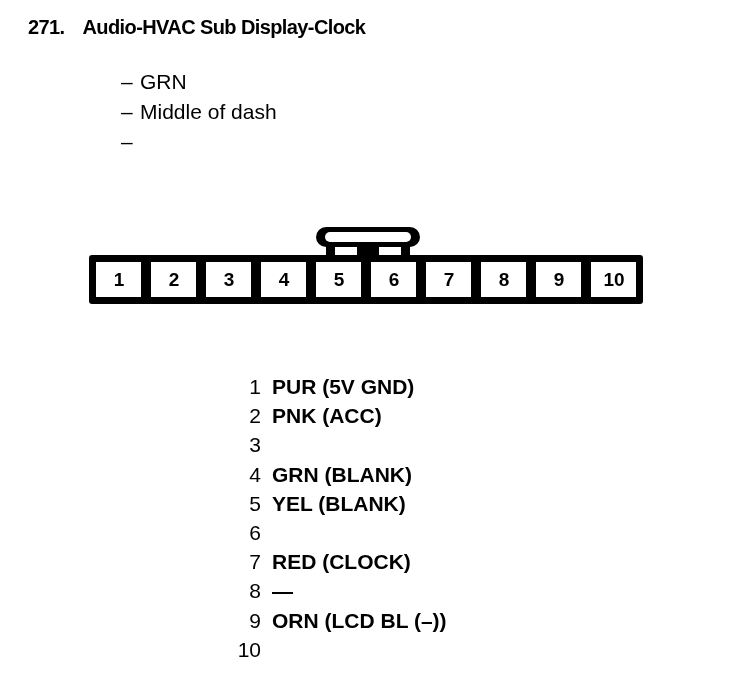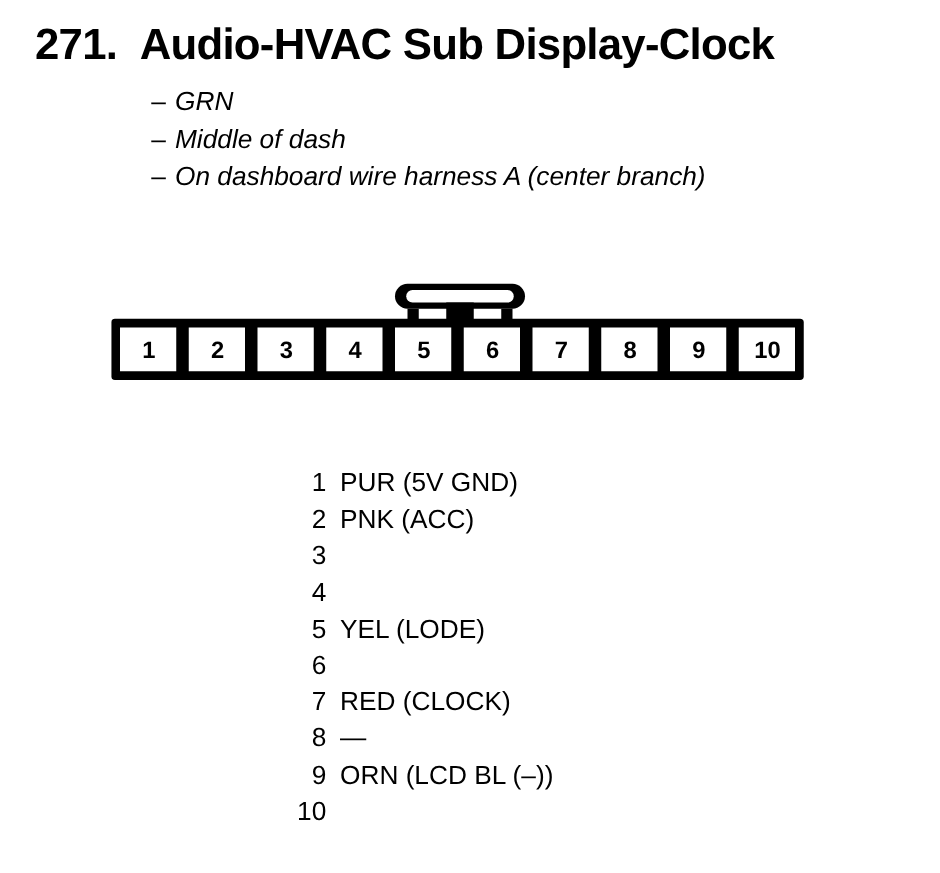--- a/index.html
+++ b/index.html
@@ -19,21 +19,21 @@
   
   .header {
     position: absolute;
     left: 28px;
     top: 16px;
     width: 700px;
   }
   .title-row {
     display: flex;
     align-items: baseline;
-    font-size: 35px;
+    font-size: 20px;
     font-weight: bold;
     letter-spacing: -0.6px;
     white-space: nowrap;
   }
   .title-number {
     margin-right: 18px;
   }
   .title-text {
     white-space: nowrap;
   }
@@ -51,21 +51,20 @@
     font-size: 21px;
     line-height: 30px;
     white-space: nowrap;
   }
   .note-dash {
     width: 19px;
     flex: 0 0 19px;
   }
   .note-text {
     white-space: nowrap;
-    font-style: italic;
   }
 
   
   .connector-wrap {
     position: absolute;
     left: 89px;
     top: 224px;
     width: 560px;
     height: 80px;
   }
@@ -97,20 +96,21 @@
   }
   .pin-row-num {
     width: 92px;
     flex: 0 0 92px;
     text-align: right;
     padding-right: 11px;
     box-sizing: border-box;
   }
   .pin-row-label {
     white-space: nowrap;
+    font-weight: bold;
   }
 </style>
 </head>
 <body>
 
 <div class="header">
   <div class="title-row">
     <span class="title-number">271.</span>
     <span class="title-text">Audio-HVAC Sub Display-Clock</span>
   </div>
@@ -120,21 +120,20 @@
   <div class="note-line">
     <span class="note-dash">–</span>
     <span class="note-text">GRN</span>
   </div>
   <div class="note-line">
     <span class="note-dash">–</span>
     <span class="note-text">Middle of dash</span>
   </div>
   <div class="note-line">
     <span class="note-dash">–</span>
-    <span class="note-text">On dashboard wire harness A (center branch)</span>
   </div>
 </div>
 
 <div class="connector-wrap">
   <svg class="connector-svg" width="560" height="80" viewBox="0 0 560 80">
 
     <g>
 
       <path d="M 237,3 L 321,3 A 10,10 0 0 1 321,23 L 237,23 A 10,10 0 0 1 237,3 Z" fill="#000000"></path>
 
@@ -184,24 +183,25 @@
   </div>
   <div class="pin-row">
     <span class="pin-row-num">2</span>
     <span class="pin-row-label">PNK (ACC)</span>
   </div>
   <div class="pin-row">
     <span class="pin-row-num">3</span>
   </div>
   <div class="pin-row">
     <span class="pin-row-num">4</span>
+    <span class="pin-row-label">GRN (BLANK)</span>
   </div>
   <div class="pin-row">
     <span class="pin-row-num">5</span>
-    <span class="pin-row-label">YEL (LODE)</span>
+    <span class="pin-row-label">YEL (BLANK)</span>
   </div>
   <div class="pin-row">
     <span class="pin-row-num">6</span>
   </div>
   <div class="pin-row">
     <span class="pin-row-num">7</span>
     <span class="pin-row-label">RED (CLOCK)</span>
   </div>
   <div class="pin-row">
     <span class="pin-row-num">8</span>

